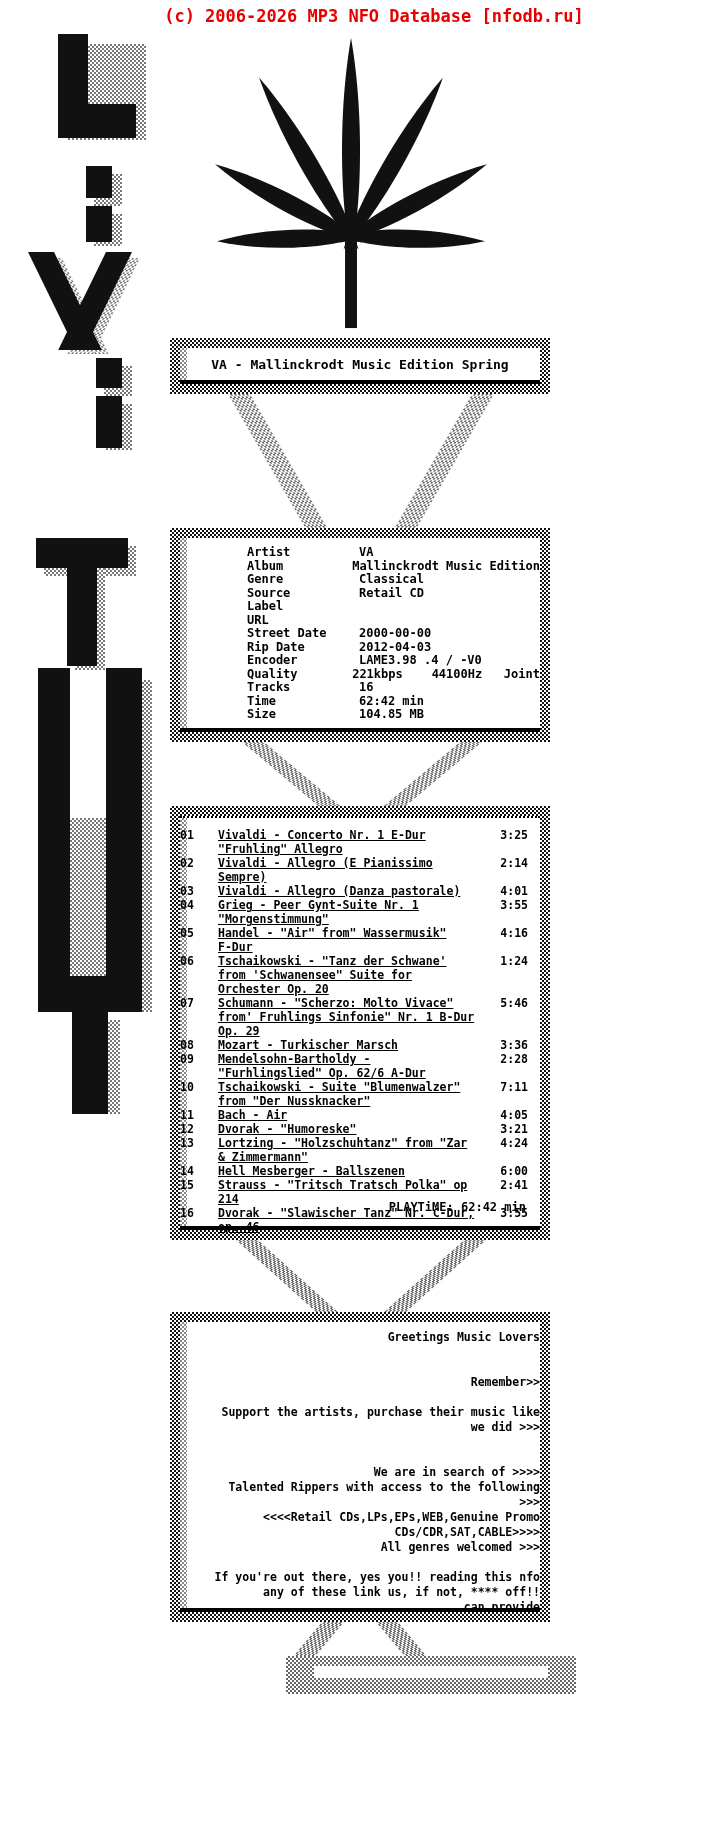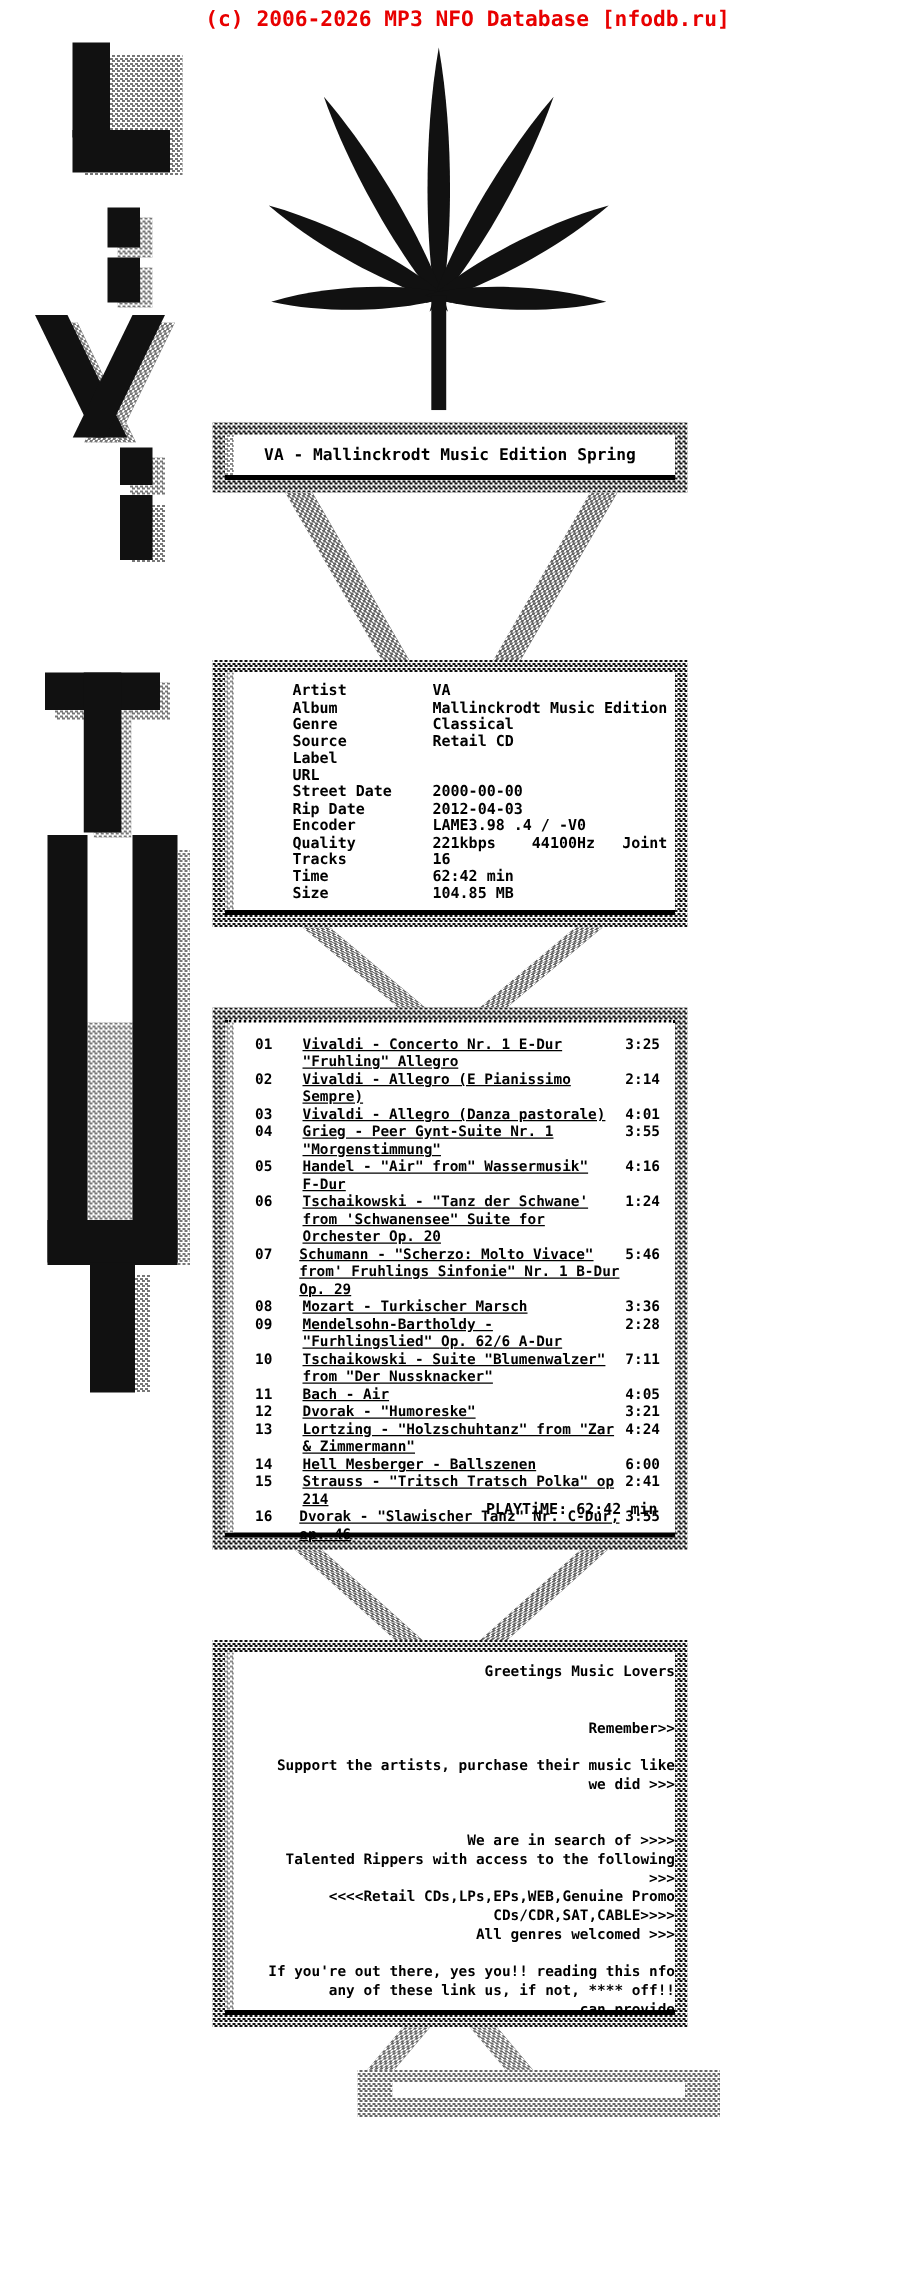--- a/index.html
+++ b/index.html
@@ -35,27 +35,27 @@
   #greet-box{top:1312px;height:310px;}
   .box-inner{position:absolute;inset:10px;background:#fff;border-bottom:4px solid #000;}
   .box-inner::before{content:"";position:absolute;left:0;top:0;bottom:0;width:7px;
     background:repeating-conic-gradient(#888 0% 25%,#fff 0% 50%) 0 0/4px 4px;}
   #track-box .box-inner{border-top:2px dotted #000;}
 
   #title-box .box-inner{display:flex;align-items:center;justify-content:center;
      font-size:13px;white-space:pre;}
 
   #info-rows{position:absolute;inset:10px;padding-top:8px;font-size:12px;line-height:13.5px;}
-  .info-row{display:flex;height:13.5px;white-space:pre;}
+  .info-row{display:flex;height:13.5px;white-space:pre;padding-left:13px;}
   .info-label{width:112px;margin-left:54px;}
   .info-value{flex:1;}
 
   #track-rows{position:absolute;inset:10px;padding-top:12px;font-size:11.5px;line-height:14px;}
   .track-row{display:flex;align-items:flex-start;}
-  .t-num{width:26px;margin-left:24px;}
+  .t-num{width:26px;margin-left:0;}
   .t-body{flex:1;margin-left:12px;}
   .t-line{display:block;white-space:pre;text-decoration:underline;}
   .t-time{width:36px;text-align:right;margin-right:12px;}
   #playtime{position:absolute;right:24px;bottom:26px;font-size:12px;white-space:pre;}
 
   #greet-lines{position:absolute;inset:10px;padding-top:8px;font-size:11.5px;line-height:15px;}
   .g-line{height:15px;padding-left:16px;white-space:pre;text-align:right;}
 
   
   .connector{position:absolute;left:170px;width:380px;}

